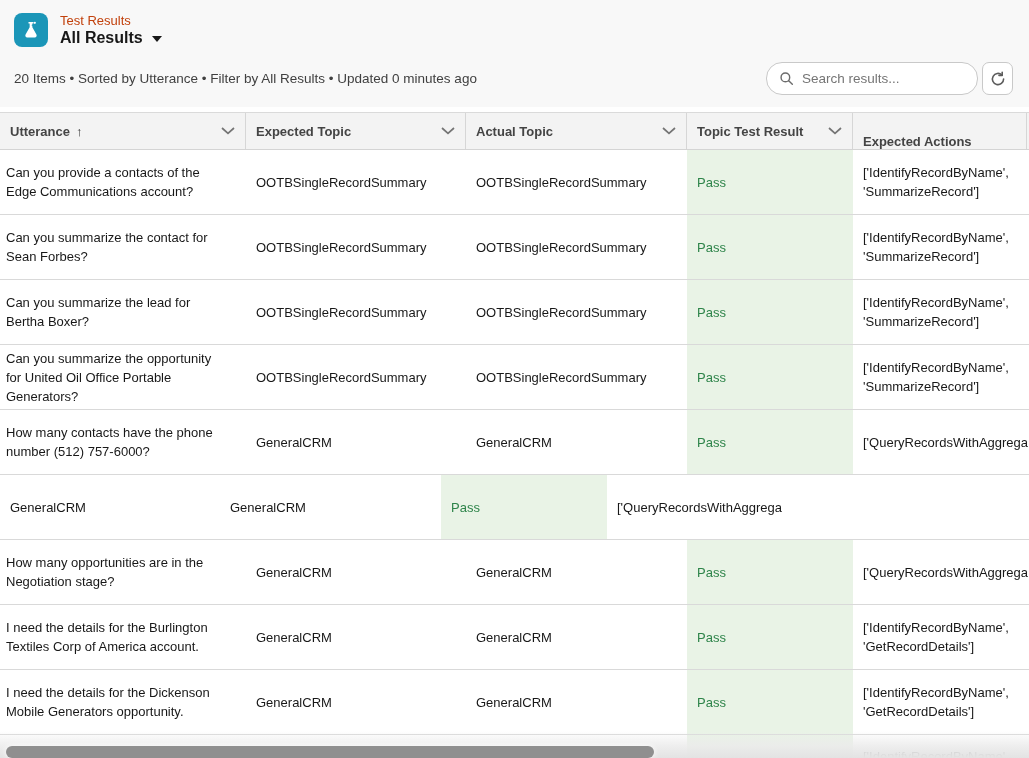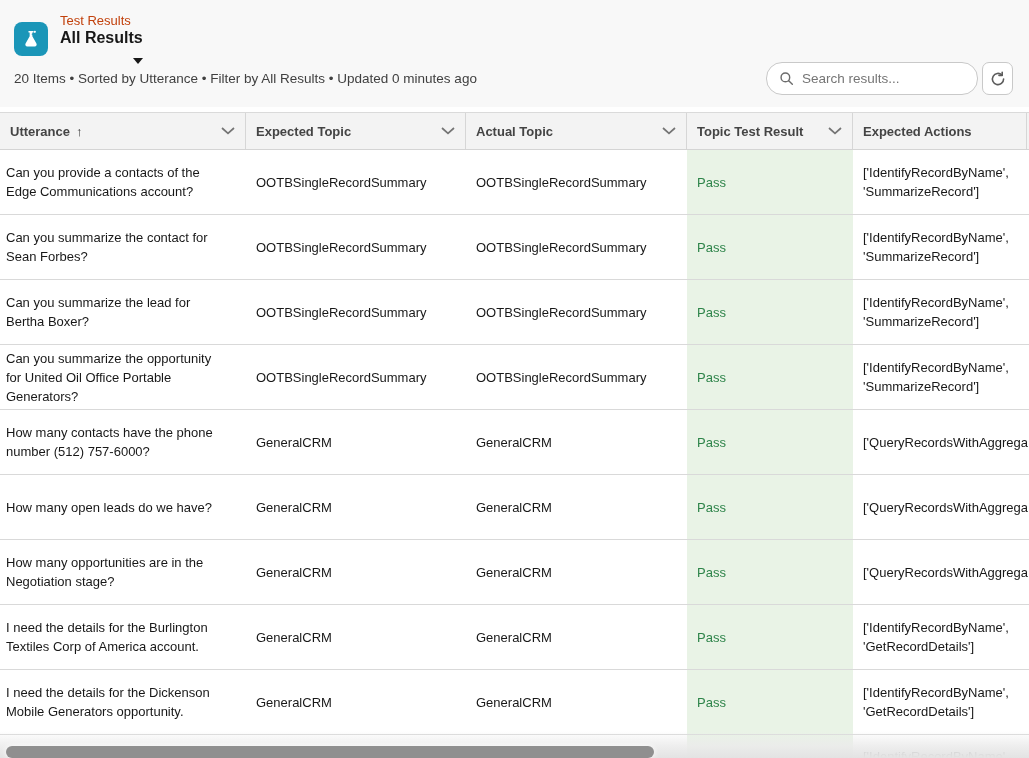--- a/index.html
+++ b/index.html
@@ -17,21 +17,21 @@
   }
   .title-block { position:absolute; left:14px; top:13px; display:flex; gap:12px; align-items:center; }
   .entity-icon {
     width:34px; height:34px; border-radius:8px;
     background:var(--brand_icon,#1b96b8);
     display:flex; align-items:center; justify-content:center;
     flex:0 0 auto;
   }
   .title-text { display:flex; flex-direction:column; gap:1px; }
   .entity-label { font-size:13px; color:#c2410c; }
-  .view-row { display:flex; align-items:flex-end; gap:9px; cursor:pointer;flex-direction:column; }
+  .view-row { display:flex; align-items:center; gap:9px; cursor:pointer; }
   .view-label { font-size:16px; font-weight:700; color:#181818; }
   .caret-down {
     width:0; height:0; margin-top:2px;
     border-left:5.5px solid transparent; border-right:5.5px solid transparent;
     border-top:6px solid #181818;
   }
   .summary-bar {
     position:absolute; left:14px; top:71px; font-size:13.5px; color:#404040;
   }
   .search-box {
@@ -57,21 +57,21 @@
     border-top:1px solid #dadada; border-bottom:1px solid #d4d4d4;
     width:1040px;
   }
   .th {
     display:flex; align-items:center; padding:0 10px; gap:6px;
     font-size:13px; font-weight:700; color:#444;
     border-right:1px solid #d6d6d6; cursor:pointer;
   }
   .th .sort-arrow { font-weight:400; font-size:13px; color:#333; }
   .th .chev { margin-left:auto; display:flex; align-items:center; }
-  .c1{ width:246px; } .c2{ width:220px; } .c3{ width:221px; } .c4{ width:166px; } .c5{ width:174px; }
+  .c1{ width:246px; } .c2{ width:220px; } .c3{ width:221px; } .c4{ width:166px; } .c5{ width:174px;align-items:flex-end; }
 
   .tbody { width:1040px; }
   .tr { display:flex; height:65px; border-bottom:1px solid #d9d9d9; background:#fff; }
   .td {
     display:flex; align-items:center; padding:0 10px;
     font-size:13px; line-height:19px; color:#181818; overflow:visible;
   }
   .td span { white-space:pre-line; }
   .td.c1 { padding-left:6px; padding-right:14px; }
   .td.c4 { background:var(--pass_bg,#e9f3e6); color:var(--pass_text,#2e844a); }
@@ -265,23 +265,20 @@
             <span>GeneralCRM</span>
           </div>
           <div class="td c4">
             <span>Pass</span>
           </div>
           <div class="td c5">
             <span>['QueryRecordsWithAggrega</span>
           </div>
         </div>
         <div class="tr">
-          <div class="td c1">
-            <span>How many open leads do we have?</span>
-          </div>
           <div class="td c2">
             <span>GeneralCRM</span>
           </div>
           <div class="td c3">
             <span>GeneralCRM</span>
           </div>
           <div class="td c4">
             <span>Pass</span>
           </div>
           <div class="td c5">

